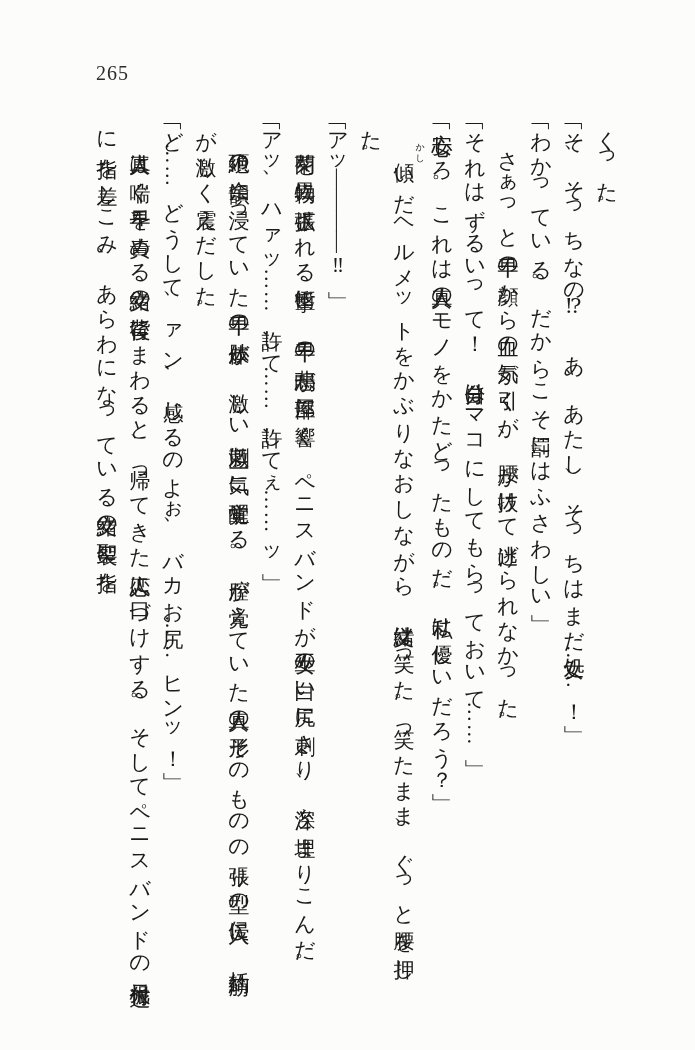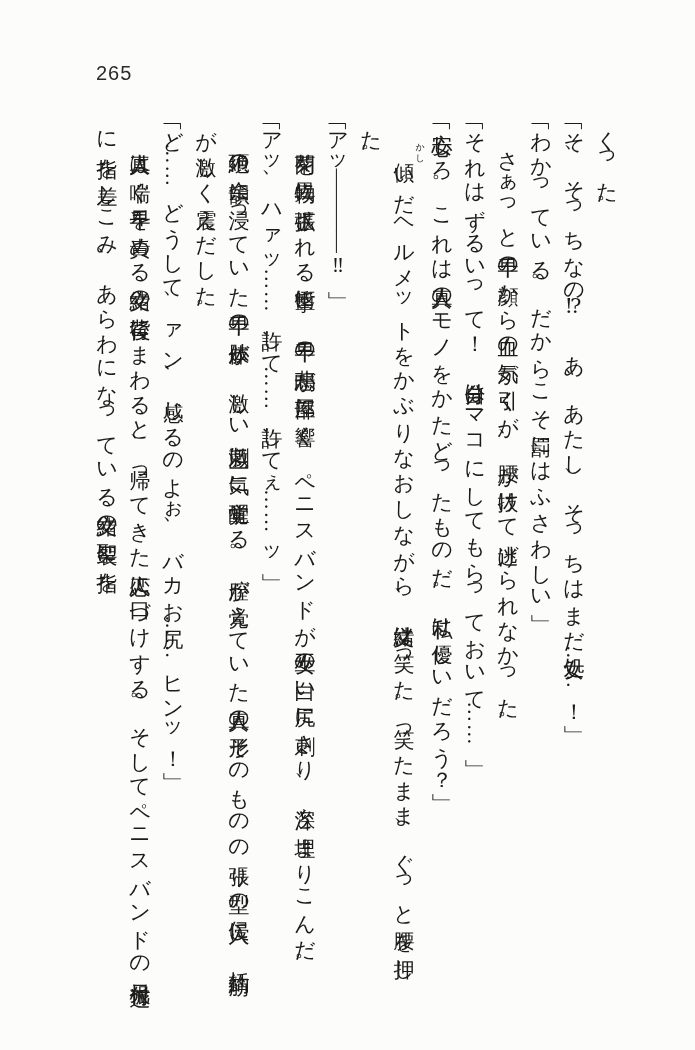--- a/index.html
+++ b/index.html
@@ -16,21 +16,21 @@
     inset: 0;
     background: #fcfcfa;
   }
   .page-number {
     position: absolute;
     left: 96px;
     top: 62px;
     font-size: 20px;
     letter-spacing: 1px;
     color: #2b2b2b;
-    font-family: Liberation Sans, sans-serif;
+    font-family: Liberation Serif, serif;
   }
   .text-block {
     position: absolute;
     top: 116px;
     right: 72px;
     height: 864px;
     writing-mode: vertical-rl;
     text-orientation: mixed;
     font-size: 21px;
     line-height: 33px;

